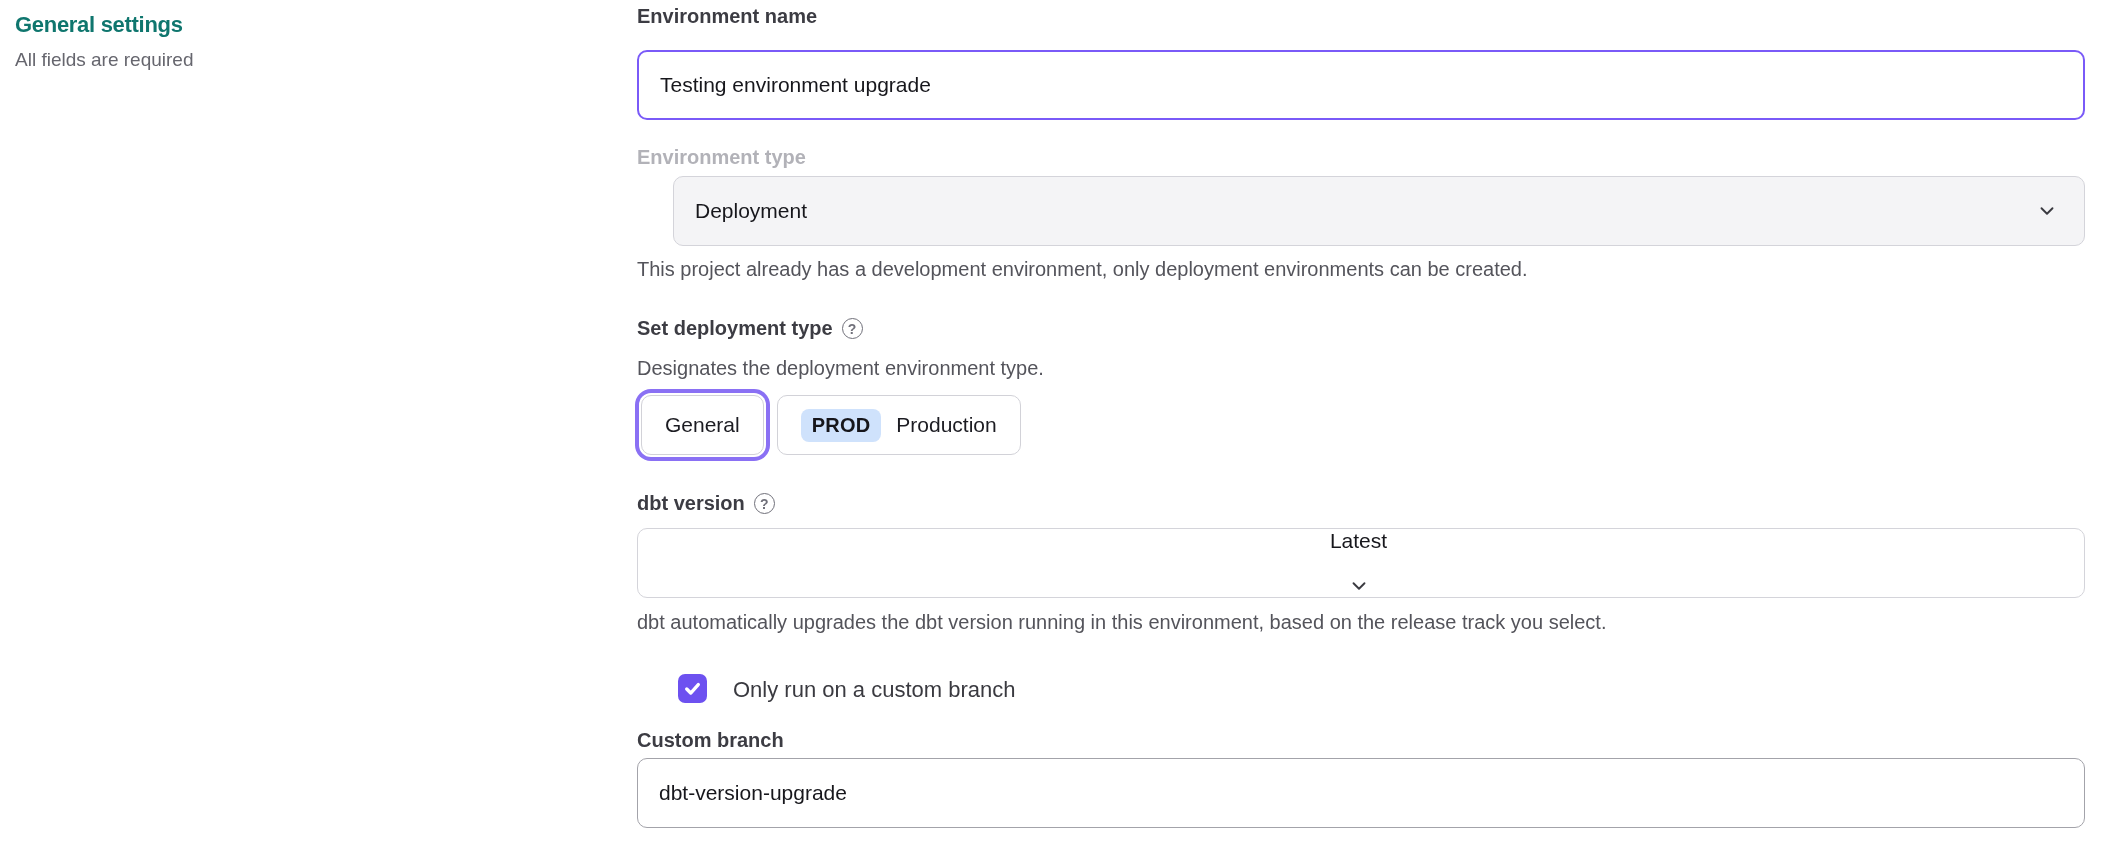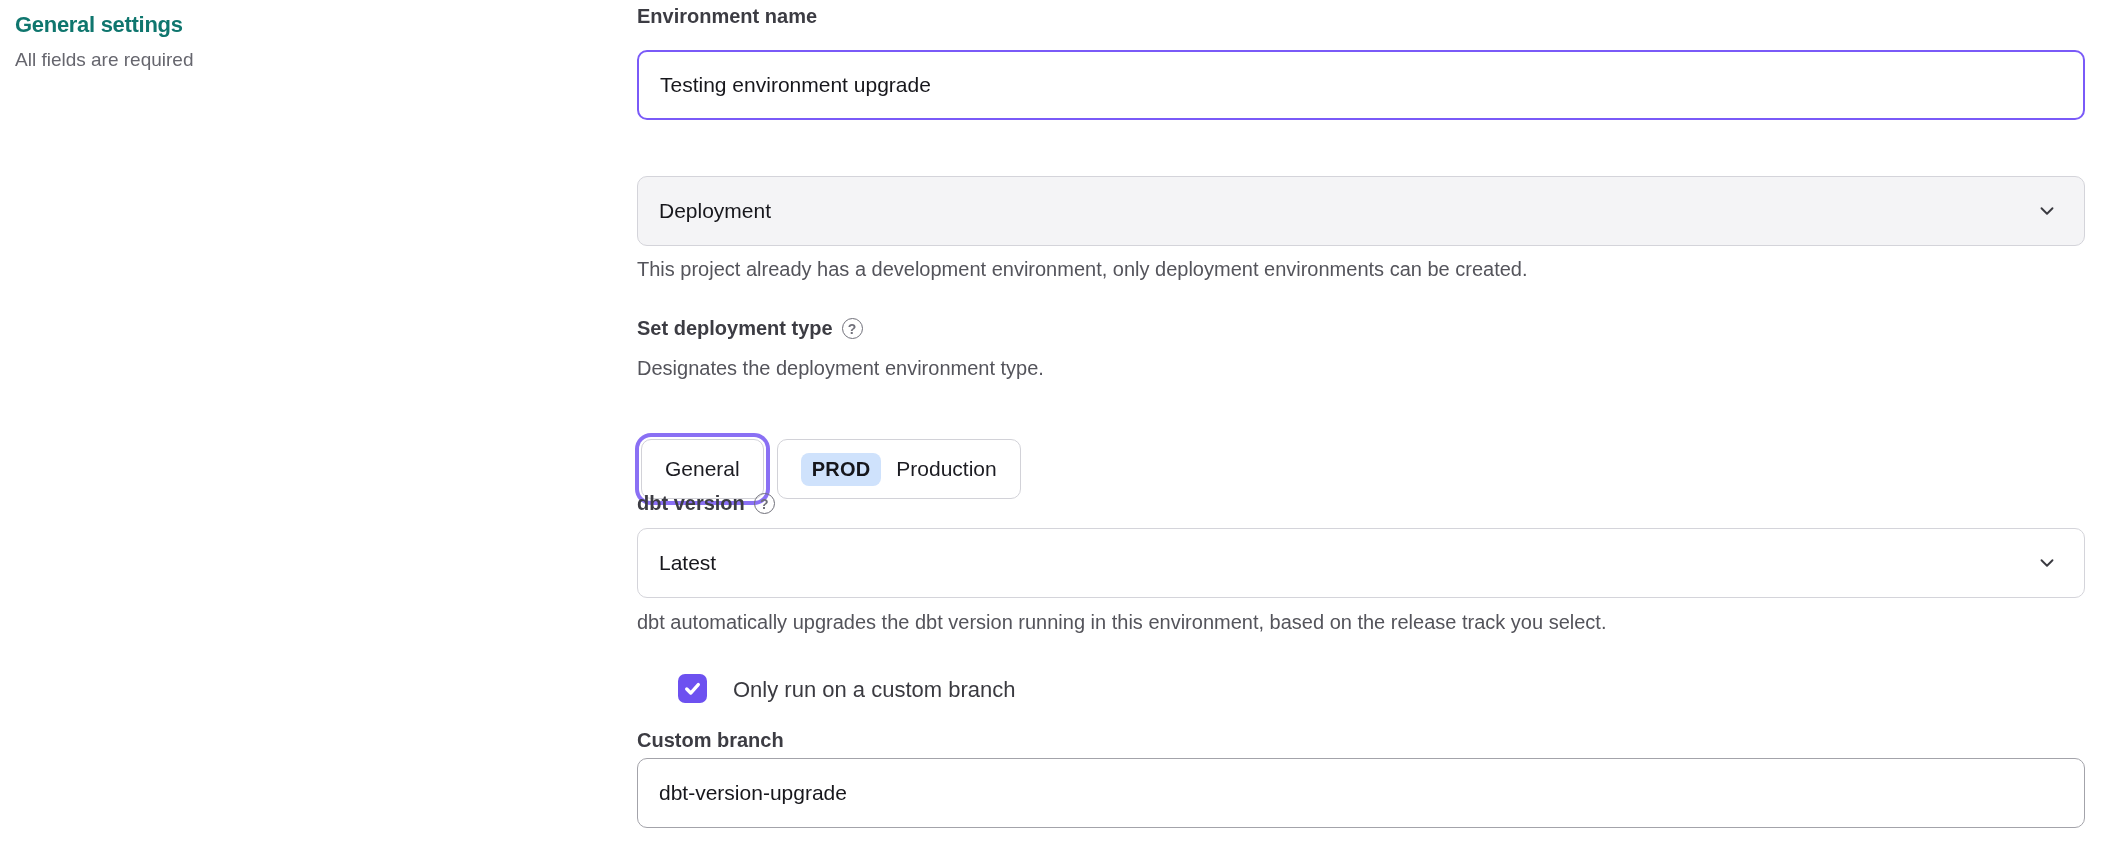--- a/index.html
+++ b/index.html
@@ -46,31 +46,31 @@
   }
   .text-input.focused { border: 2px solid #7a5af8; }
   .text-input.normal  { border: 1px solid #a3a3aa; }
 
   .select-box {
     height: 70px; border: 1px solid #d4d4da; border-radius: 10px;
     display: flex; align-items: center; justify-content: space-between;
     padding: 0 26px 0 21px; font-size: 21px; color: #17171c;
     background: #fff; cursor: pointer;
   }
-  .select-box.disabled { background: #f4f4f6; cursor: default; }
+  .select-box.disabled { background: #f4f4f6; cursor: default; margin-left: 36px; }
   .chevron { width: 22px; height: 22px; display: inline-flex; }
 
   
   .seg-row { display: flex; align-items: center; gap: 13px; }
   .seg-btn {
     height: 60px; background: #fff;
     border: 1px solid #d2d2d8; border-radius: 10px;
     display: inline-flex; align-items: center; gap: 15px;
     padding: 0 23px; font-size: 21px; font-weight: 500; color: #1c1c22;
-    cursor: pointer; font-family: "Liberation Sans", sans-serif; margin-top: 44px;
+    cursor: pointer; font-family: "Liberation Sans", sans-serif;
   }
   .seg-btn.selected {
     box-shadow: 0 0 0 2px #ffffff, 0 0 0 6px #8a70f4;
     margin-left: 4px;
   }
   .seg-badge {
     padding: 5px 11px; border-radius: 8px;
     font-size: 20px; font-weight: 700; color: #16161b; letter-spacing: 0.2px;
   }
 
@@ -86,41 +86,42 @@
   
   .pos-label-envname   { top: 5px; }
   .pos-input-envname   { top: 50px; }
   .pos-label-envtype   { top: 146px; }
   .pos-select-envtype  { top: 176px; }
   .pos-helper-envtype  { top: 258px; }
   .pos-label-deploy    { top: 317px; }
   .pos-helper-deploy   { top: 357px; }
   .pos-seg-row         { top: 395px; }
   .pos-label-version   { top: 492px; }
-  .pos-select-version  { top: 528px; }
+  .pos-select-version  { top: 528px; flex-direction: column; }
   .pos-helper-version  { top: 611px; }
   .pos-check-row       { top: 674px; }
   .pos-label-branch    { top: 729px; }
   .pos-input-branch    { top: 758px; }
 </style>
 </head>
 <body>
 
 <div class="canvas">
 
   <div class="page-header">
     <div class="page-title">General settings</div>
     <div class="page-subtitle">All fields are required</div>
   </div>
 
   <div class="form-col">
 
     <div class="abs pos-label-envname field-label">Environment name</div>
     <input class="abs pos-input-envname text-input focused" type="text" value="Testing environment upgrade" style="">
 
+    <div class="abs pos-label-envtype field-label disabled">Environment type</div>
     <div class="abs pos-select-envtype select-box disabled">
       <span>Deployment</span>
       <span class="chevron">
         <svg viewBox="0 0 20 20" width="22" height="22" fill="none" stroke="#3a3a40" stroke-width="1.7" stroke-linecap="round" stroke-linejoin="round">
             <polyline points="5,7.5 10,12.5 15,7.5"></polyline>
           </svg>
       </span>
     </div>
     <div class="abs pos-helper-envtype helper-text">This project already has a development environment, only deployment environments can be created.</div>
 

